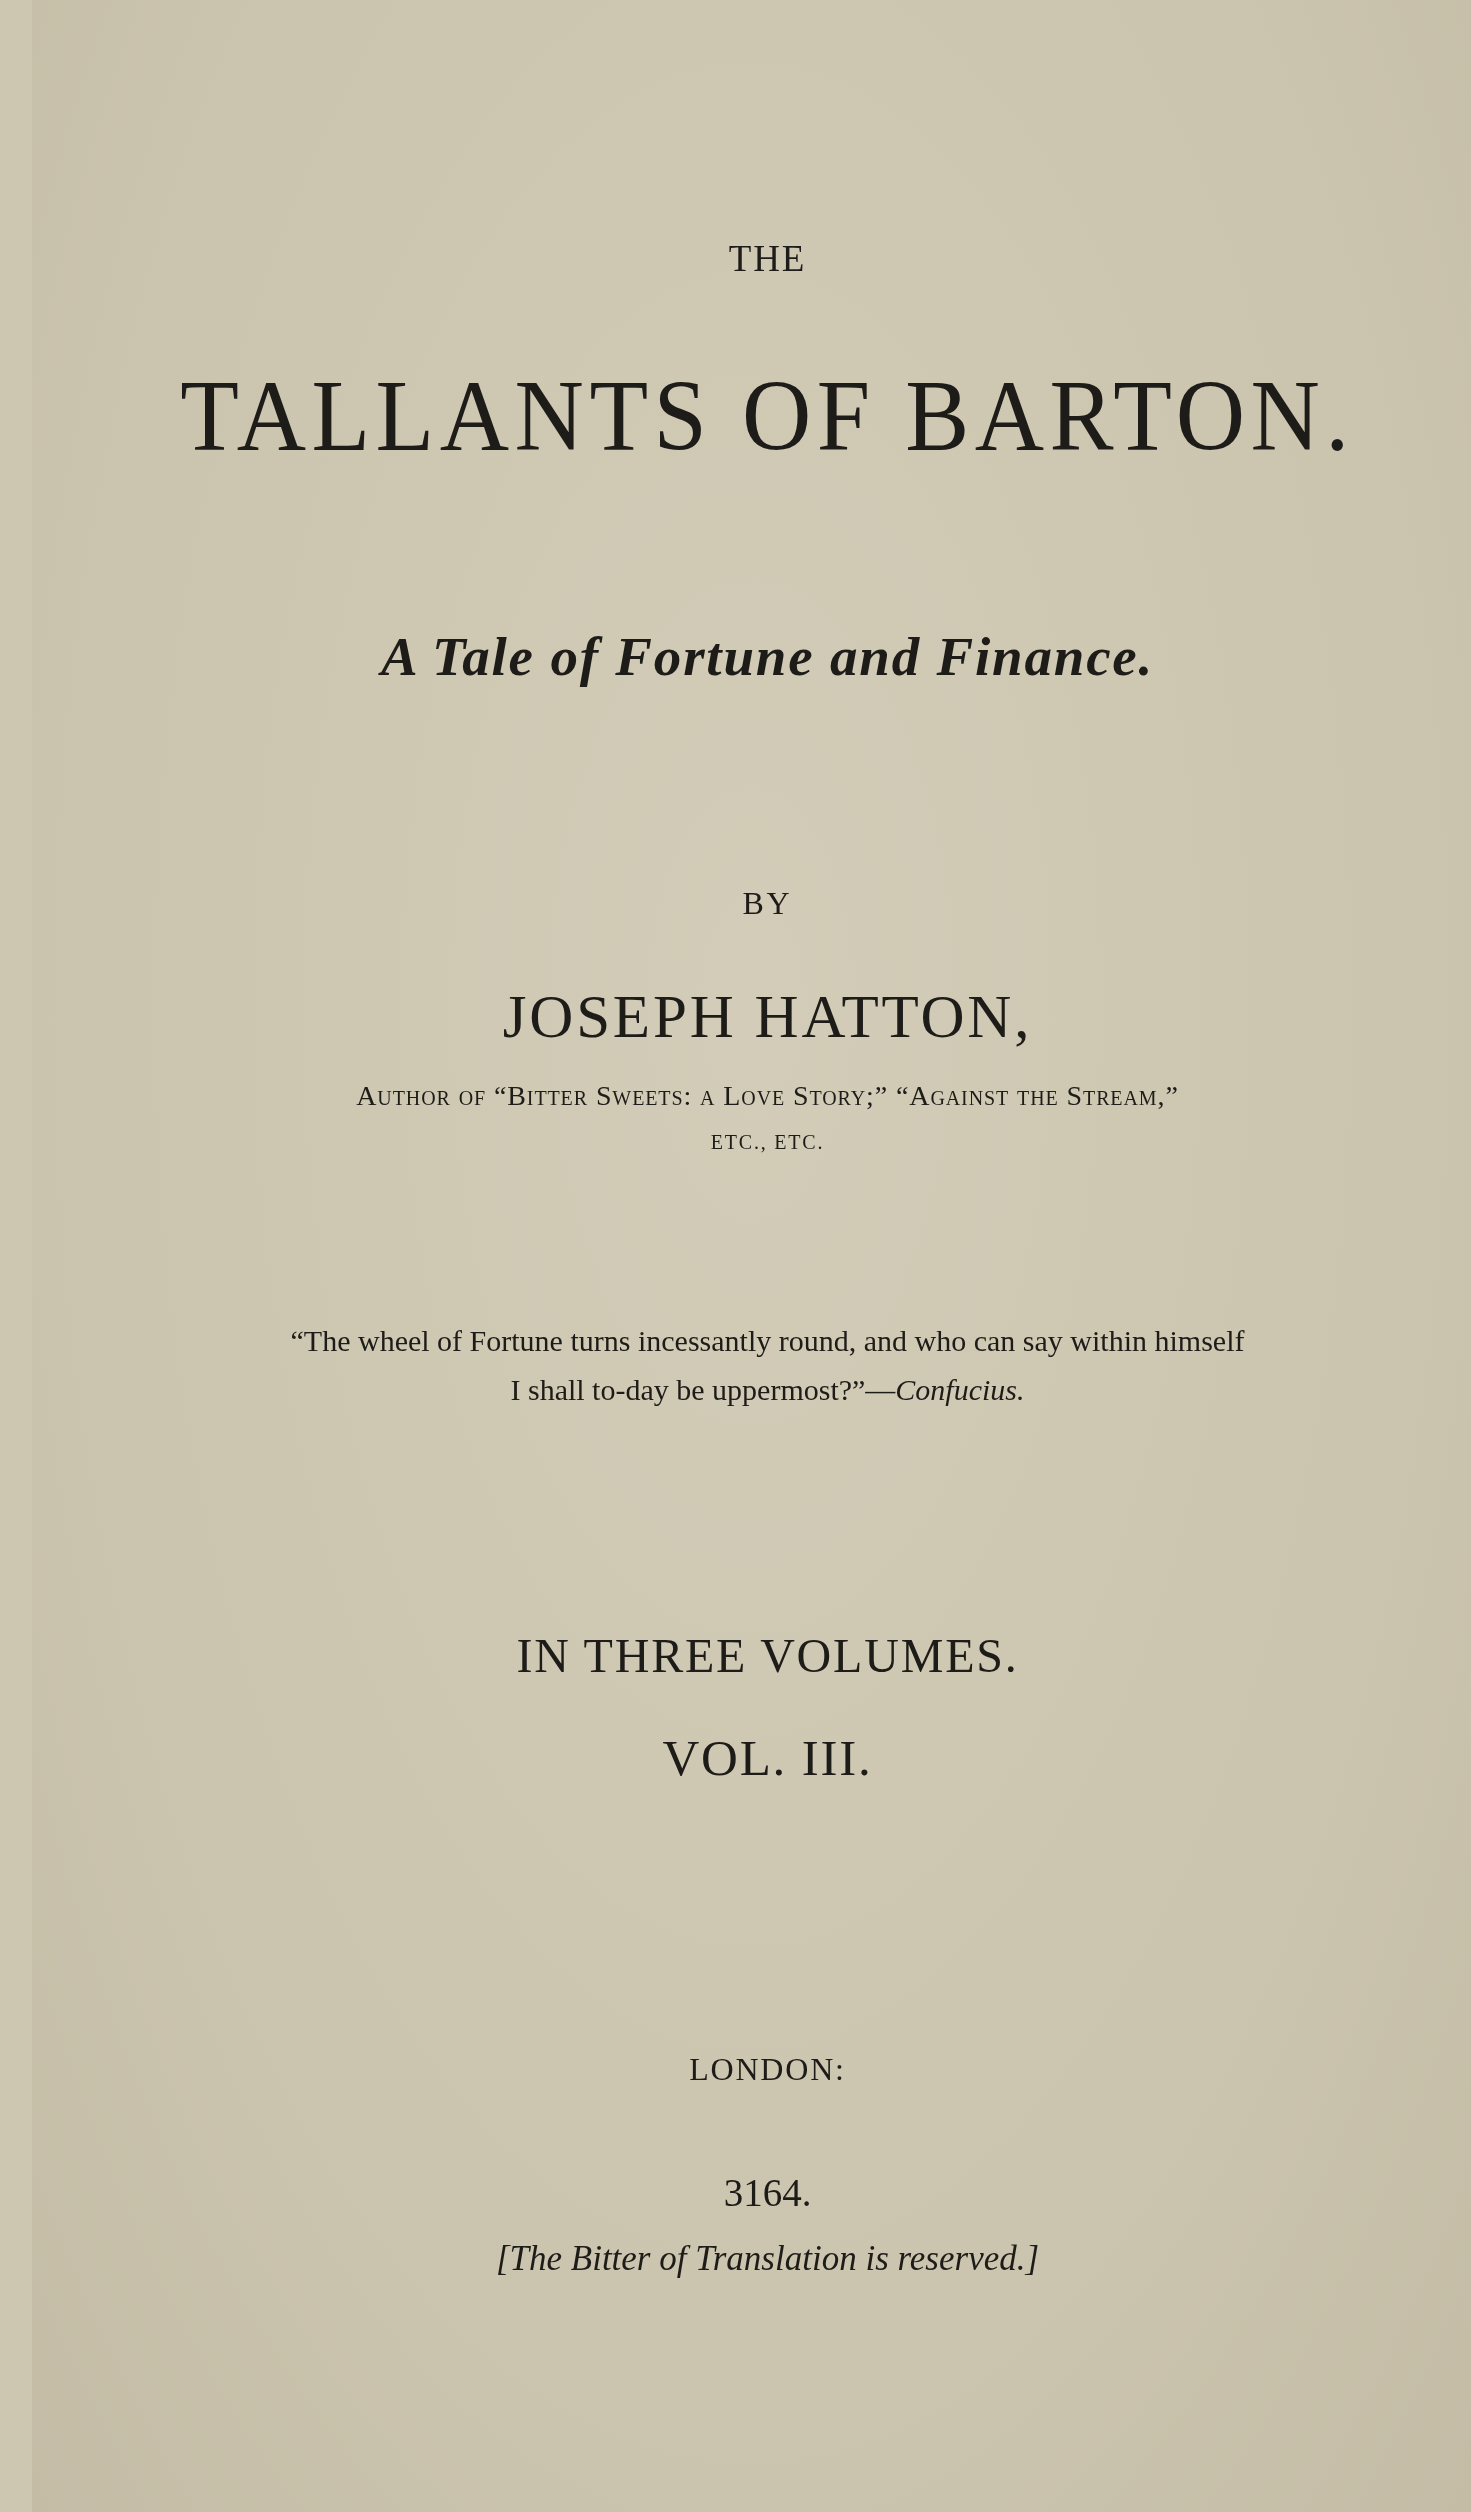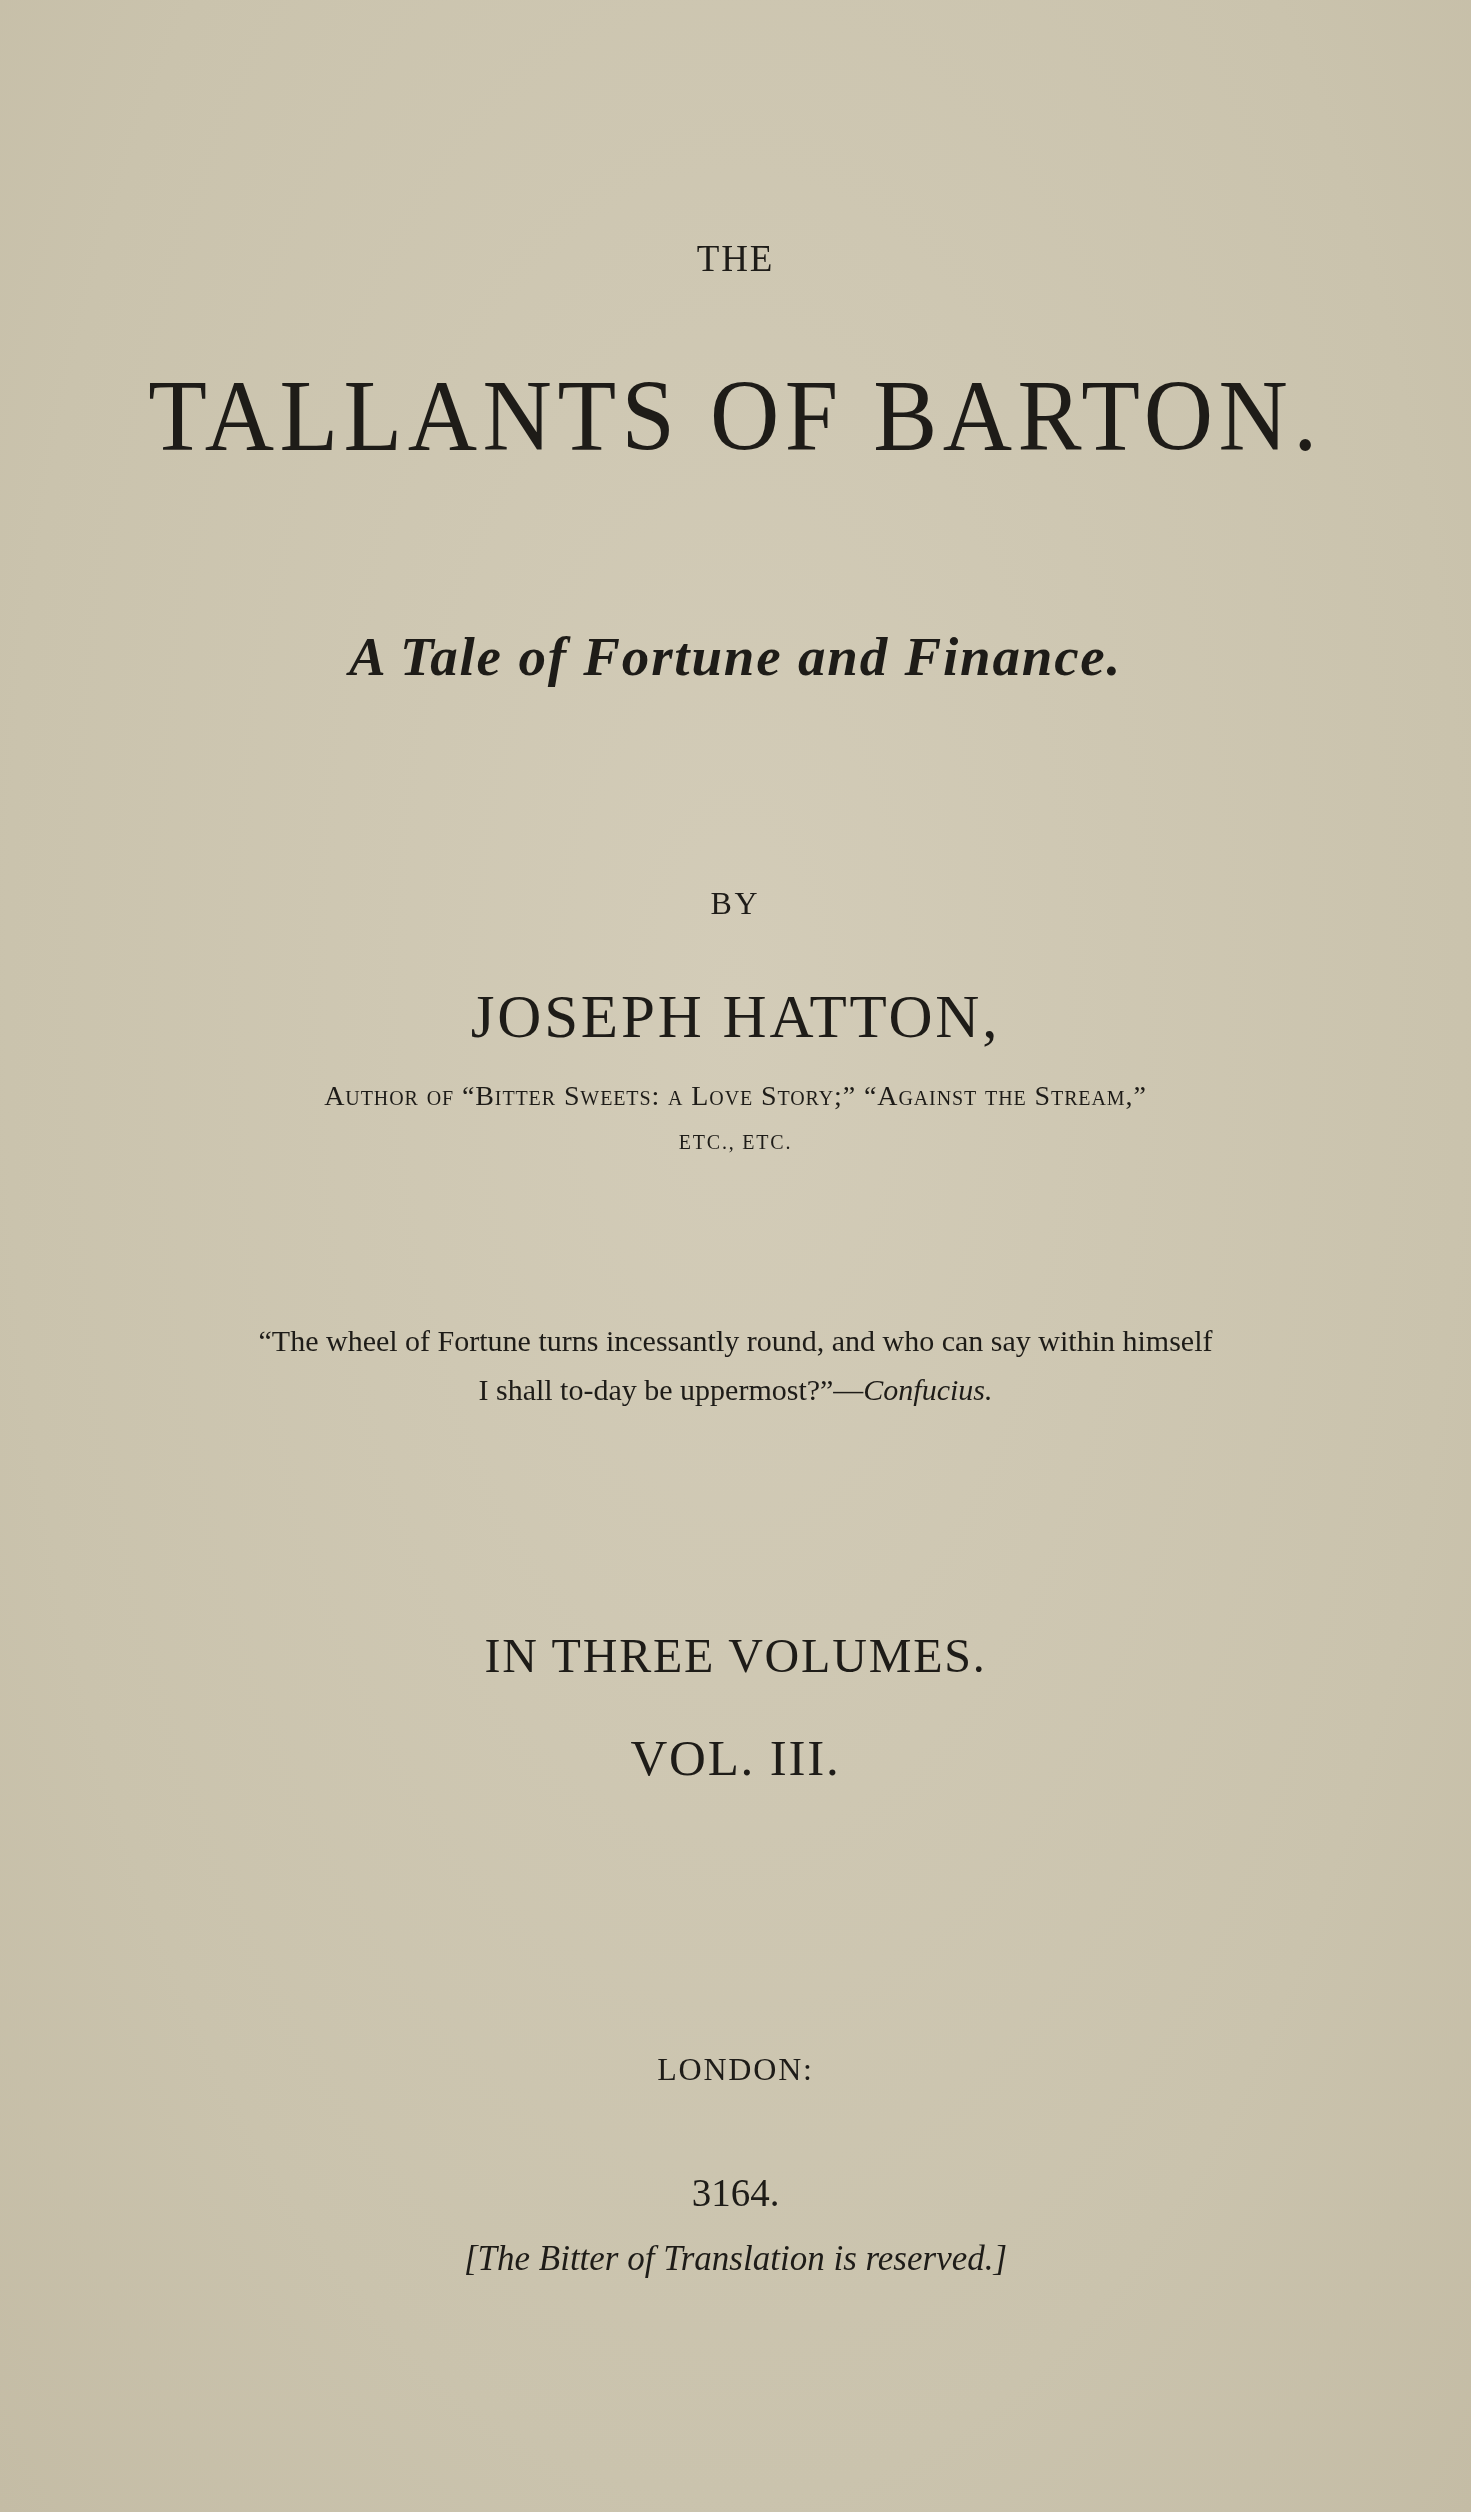--- a/index.html
+++ b/index.html
@@ -4,21 +4,21 @@
 <style>
   html, body { margin: 0; padding: 0; }
   body {
     width: 1471px; height: 2512px;
     background: #cdc6b1;
     position: relative; overflow: hidden;
     font-family: "Liberation Serif", "DejaVu Serif", serif;
     color: #1e1c18;
   }
   .page { position: absolute; inset: 0;
-    background: radial-gradient(ellipse at 50% 40%, #d3ccb8 0%, #cac3ad 70%, #c4bca5 100%); }
+    background: radial-gradient(ellipse at 50% 40%, #d3ccb8 0%, #cac3ad 70%, #c4bca5 100%); margin-left: 32px; }
   .line { position: absolute; left: 0; width: 1471px; text-align: center; white-space: nowrap; }
   .the { top: 237px; font-size: 37px; letter-spacing: 1.8px; }
   .title { top: 360px; font-size: 96px; letter-spacing: 5.5px; transform: scaleY(1.05); }
   .subtitle { top: 625px; font-size: 55px; font-style: italic; font-weight: bold; letter-spacing: 1.8px; }
   .by { top: 885px; font-size: 32px; letter-spacing: 2.8px; }
   .author { top: 982px; font-size: 61px; letter-spacing: 2.8px; }
   .author-of { top: 1080px; font-size: 28px; font-variant: small-caps; letter-spacing: 0.9px; }
   .etc { top: 1131px; font-size: 20px; letter-spacing: 1.8px; }
   .quote1 { top: 1324px; font-size: 30px; }
   .quote2 { top: 1373px; font-size: 30px; }

